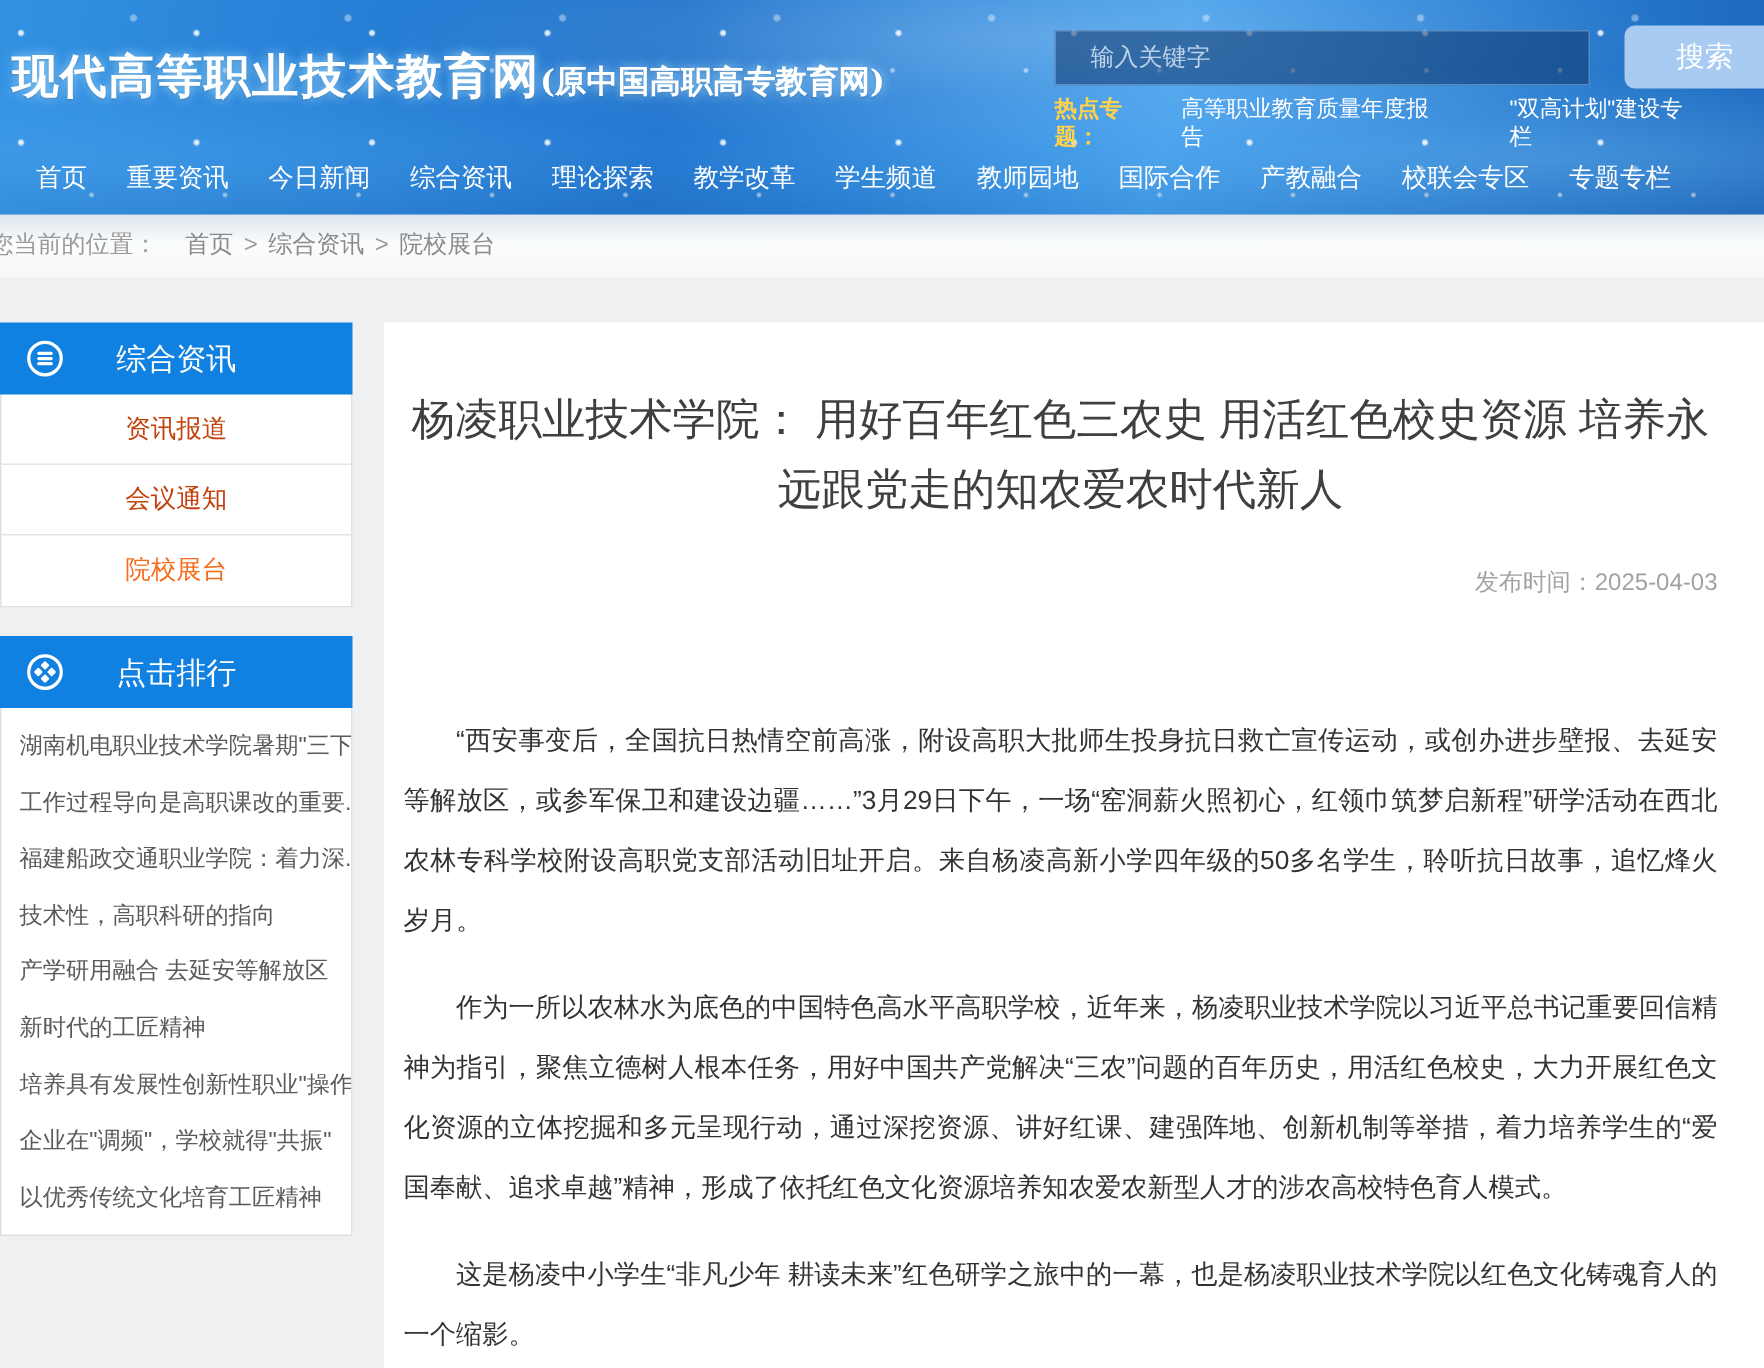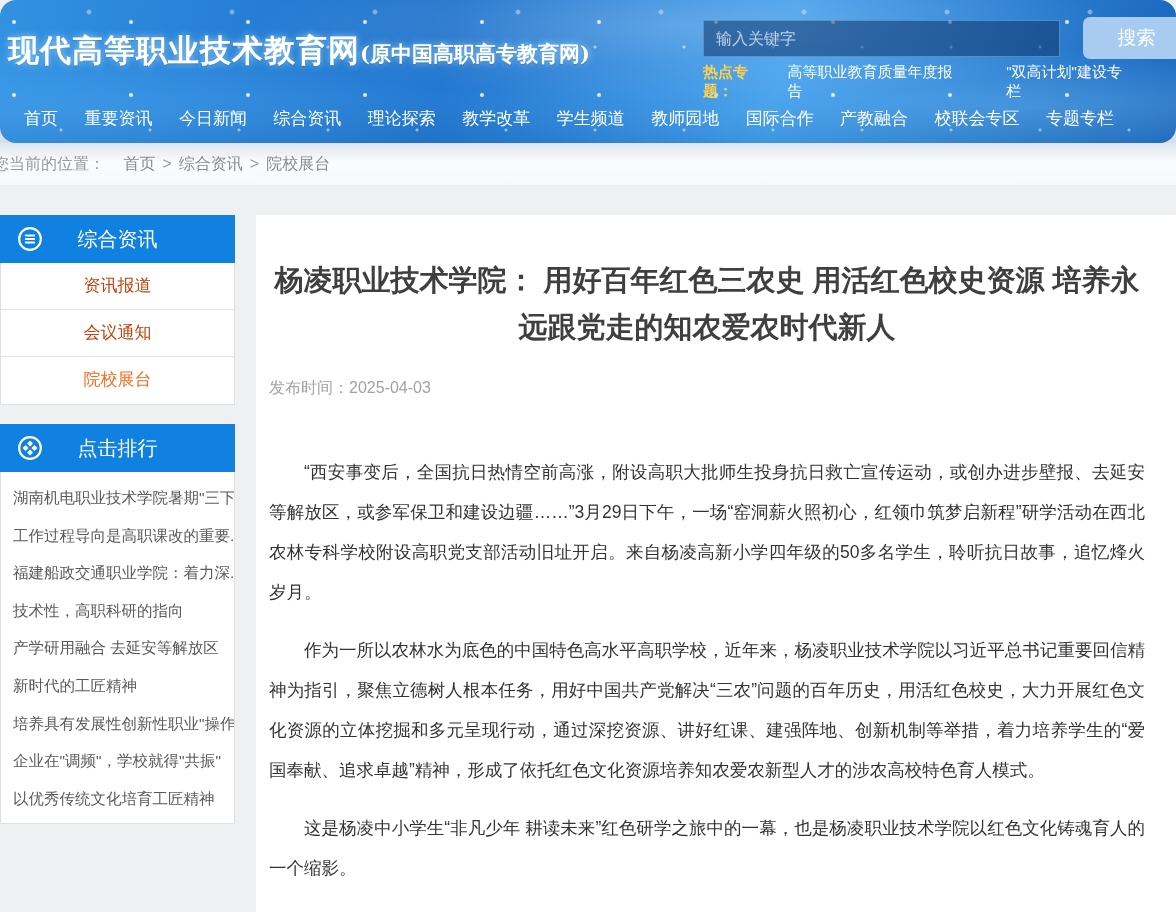--- a/index.html
+++ b/index.html
@@ -9,30 +9,29 @@
   
   .site-header { position:relative; height:143px;
     background:
       radial-gradient(circle at 14px 22px, rgba(255,255,255,.85) 1.3px, transparent 2.6px) 0 0/117px 73px,
       radial-gradient(circle at 61px 47px, rgba(255,255,255,.55) 1px, transparent 2px) 0 0/89px 83px,
       radial-gradient(circle at 89px 12px, rgba(255,255,255,.4) 1.7px, transparent 3px) 0 0/143px 101px,
       radial-gradient(ellipse at 58% 18%, rgba(255,255,255,.22), transparent 45%),
       radial-gradient(ellipse at 88% 75%, rgba(140,210,255,.30), transparent 40%),
       radial-gradient(ellipse at 8% 80%, rgba(90,180,250,.35), transparent 45%),
       linear-gradient(102deg,#3391e2 0%,#1b6fca 38%,#3f9ceb 66%,#1a66bd 100%);
-    border-radius: 16px;
   }
   .logo { position:absolute; left:8px; top:30px; color:#fff; white-space:nowrap;
     font-family:"DejaVu Serif","Liberation Serif",serif; font-weight:bold;
     text-shadow:0 0 7px rgba(170,225,255,.9), 0 1px 2px rgba(0,40,90,.4); }
   .logo .main { font-size:31px; letter-spacing:1px; }
   .logo .sub  { font-size:21px; }
   .search-input { position:absolute; left:703px; top:20px; width:357px; height:37px;
     background:rgba(12,48,100,.52); border:1px solid rgba(130,180,230,.55);
-    color:#e4eefb; font-size:16px; padding:0 12px; outline:none; }
+    color:#e4eefb; font-size:16px; padding:0 23px; outline:none; }
   .search-input::placeholder { color:rgba(220,235,250,.8); }
   .search-btn { position:absolute; right:-14px; top:17px; width:107px; height:42px;
     background:#a8ccf1; border:none; border-radius:7px; color:#fff; font-size:19px; cursor:pointer; }
   .hot-topics { position:absolute; left:703px; top:63px; font-size:15px; color:#fff; display:flex; align-items:center; }
   .hot-label { color:#ffd24a; font-weight:bold; margin-right:10px; }
   .hot-link { color:#fff; margin-right:40px; cursor:pointer; }
   .main-nav { position:absolute; left:0; right:0; bottom:0; height:46px;
     display:flex; align-items:center; justify-content:space-between;
     padding:0 62px 4px 24px; background:linear-gradient(rgba(255,255,255,0), rgba(0,55,120,.10)); }
   .nav-item { color:#fff; font-size:17px; cursor:pointer; white-space:nowrap; }
@@ -57,23 +56,23 @@
     color:#c2410c; border-bottom:1px solid #e4e4e4; cursor:pointer; }
   .menu-item:last-child { border-bottom:none; }
   .menu-item.active { color:#f76b1c; }
   .rank-list { list-style:none; padding:7px 0 6px; }
   .rank-item { height:37.6px; line-height:37.6px; padding:0 6px 0 12px; font-size:15.5px;
     color:#5a5a5a; white-space:nowrap; overflow:hidden; cursor:pointer; }
 
   
   .article-panel { position:absolute; left:256px; top:30px; width:920px; min-height:697px;
     background:#fff; padding:42px 31px 40px 13px; }
-  .article-title { font-size:29px; font-weight:700; color:#3f3f3f; text-align:center;
+  .article-title { font-size:29px; font-weight:400; color:#3f3f3f; text-align:center;
     line-height:47px; margin-bottom:27px; }
-  .article-meta { text-align:left; color:#a2a2a2; font-size:16px; margin-bottom:53px; }
+  .article-meta { text-align:right; color:#a2a2a2; font-size:16px; margin-bottom:74px; }
   .article-body p { font-size:17.5px; color:#333; line-height:40px; text-align:justify;
     text-indent:2em; margin:18px 0; }
 </style>
 </head>
 <body>
 
 <div class="site-header">
   <div class="logo">
     <span class="main">现代高等职业技术教育网</span><span class="sub">(原中国高职高专教育网)</span>
   </div>

